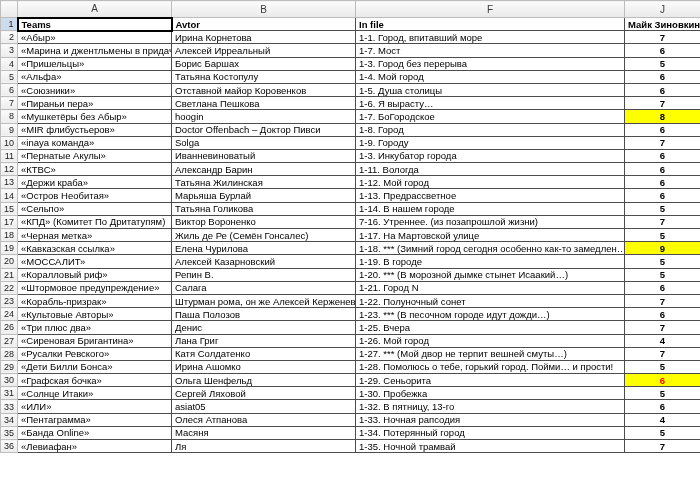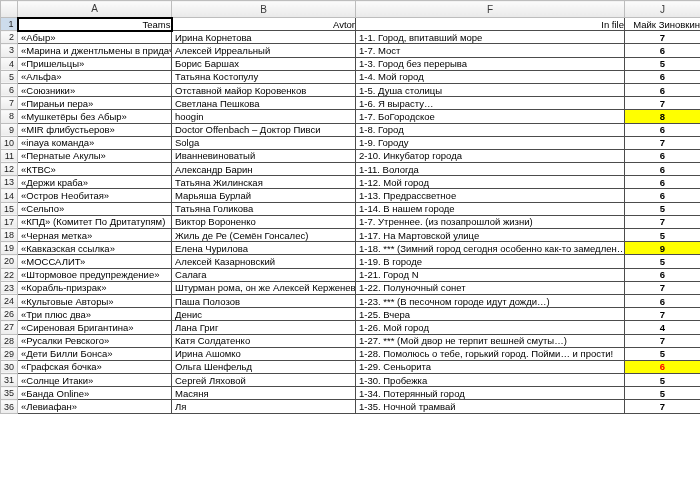--- a/index.html
+++ b/index.html
@@ -26,21 +26,21 @@
   td.rownum.selected{background:#cddcec;}
   
   tr.r{height:13.2px;}
   td.c{
     border:1px solid #4c4c4c;
     font-size:9.5px;color:#000;
     white-space:nowrap;overflow:hidden;
     padding-left:3px;
   }
   td.score{text-align:center;font-weight:bold;padding-left:0;}
-  tr.hdrrow td.c{font-weight:normal;text-align:right;}
+  tr.hdrrow td.c{font-weight:bold;}
   td.a1sel{border:2px solid #000;}
 </style>
 </head>
 <body>
 
 <div class="sheet">
   <table>
     <colgroup>
       <col style="width:17px">
         <col style="width:154px">
@@ -125,21 +125,21 @@
           <td class="rownum">10</td>
           <td class="c">«inaya команда»</td>
           <td class="c">Solga</td>
           <td class="c">1-9. Городу</td>
           <td class="c score">7</td>
         </tr>
         <tr class="r">
           <td class="rownum">11</td>
           <td class="c">«Пернатые Акулы»</td>
           <td class="c">Иванневиноватый</td>
-          <td class="c">2-10. Инкубатор города</td>
+          <td class="c">1-3. Инкубатор города</td>
           <td class="c score">6</td>
         </tr>
         <tr class="r">
           <td class="rownum">12</td>
           <td class="c">«КТВС»</td>
           <td class="c">Александр Барин</td>
           <td class="c">1-11. Вологда</td>
           <td class="c score">6</td>
         </tr>
         <tr class="r">
@@ -160,21 +160,21 @@
           <td class="rownum">15</td>
           <td class="c">«Сельпо»</td>
           <td class="c">Татьяна Голикова</td>
           <td class="c">1-14. В нашем городе</td>
           <td class="c score">5</td>
         </tr>
         <tr class="r">
           <td class="rownum">17</td>
           <td class="c">«КПД» (Комитет По Дритатупям)</td>
           <td class="c">Виктор Вороненко</td>
-          <td class="c">1-7. Утреннее. (из позапрошлой жизни)</td>
+          <td class="c">7-16. Утреннее. (из позапрошлой жизни)</td>
           <td class="c score">7</td>
         </tr>
         <tr class="r">
           <td class="rownum">18</td>
           <td class="c">«Черная метка»</td>
           <td class="c">Жиль де Ре (Семён Гонсалес)</td>
           <td class="c">1-17. На Мартовской улице</td>
           <td class="c score">5</td>
         </tr>
         <tr class="r">
@@ -185,20 +185,27 @@
           <td class="c score" style="background: rgb(255, 255, 0);">9</td>
         </tr>
         <tr class="r">
           <td class="rownum">20</td>
           <td class="c">«МОССАЛИТ»</td>
           <td class="c">Алексей Казарновский</td>
           <td class="c">1-19. В городе</td>
           <td class="c score">5</td>
         </tr>
         <tr class="r">
+          <td class="rownum">21</td>
+          <td class="c">«Коралловый риф»</td>
+          <td class="c">Репин В.</td>
+          <td class="c">1-20. *** (В морозной дымке стынет Исаакий…)</td>
+          <td class="c score">5</td>
+        </tr>
+        <tr class="r">
           <td class="rownum">22</td>
           <td class="c">«Штормовое предупреждение»</td>
           <td class="c">Салага</td>
           <td class="c">1-21. Город N</td>
           <td class="c score">6</td>
         </tr>
         <tr class="r">
           <td class="rownum">23</td>
           <td class="c">«Корабль-призрак»</td>
           <td class="c">Штурман рома, он же Алексей Керженевич</td>
@@ -248,20 +255,34 @@
           <td class="c score" style="background: rgb(255, 255, 0); color: rgb(255, 0, 0);">6</td>
         </tr>
         <tr class="r">
           <td class="rownum">31</td>
           <td class="c">«Солнце Итаки»</td>
           <td class="c">Сергей Ляховой</td>
           <td class="c">1-30. Пробежка</td>
           <td class="c score">5</td>
         </tr>
         <tr class="r">
+          <td class="rownum">33</td>
+          <td class="c">«ИЛИ»</td>
+          <td class="c">asiat05</td>
+          <td class="c">1-32. В пятницу, 13-го</td>
+          <td class="c score">6</td>
+        </tr>
+        <tr class="r">
+          <td class="rownum">34</td>
+          <td class="c">«Пентаграмма»</td>
+          <td class="c">Олеся Атпанова</td>
+          <td class="c">1-33. Ночная рапсодия</td>
+          <td class="c score">4</td>
+        </tr>
+        <tr class="r">
           <td class="rownum">35</td>
           <td class="c">«Банда Online»</td>
           <td class="c">Масяня</td>
           <td class="c">1-34. Потерянный город</td>
           <td class="c score">5</td>
         </tr>
         <tr class="r">
           <td class="rownum">36</td>
           <td class="c">«Левиафан»</td>
           <td class="c">Ля</td>

